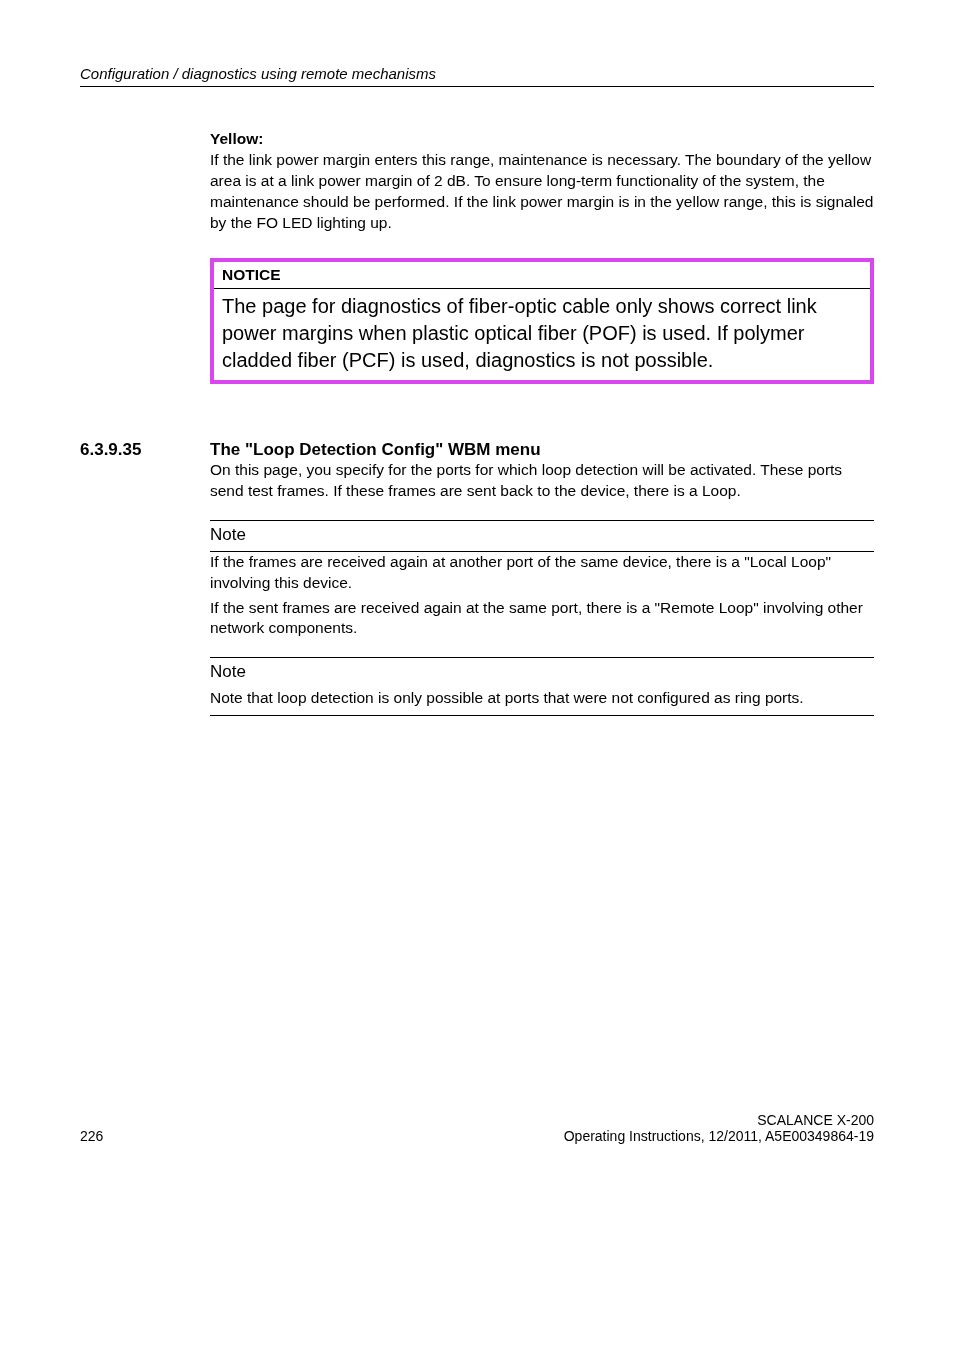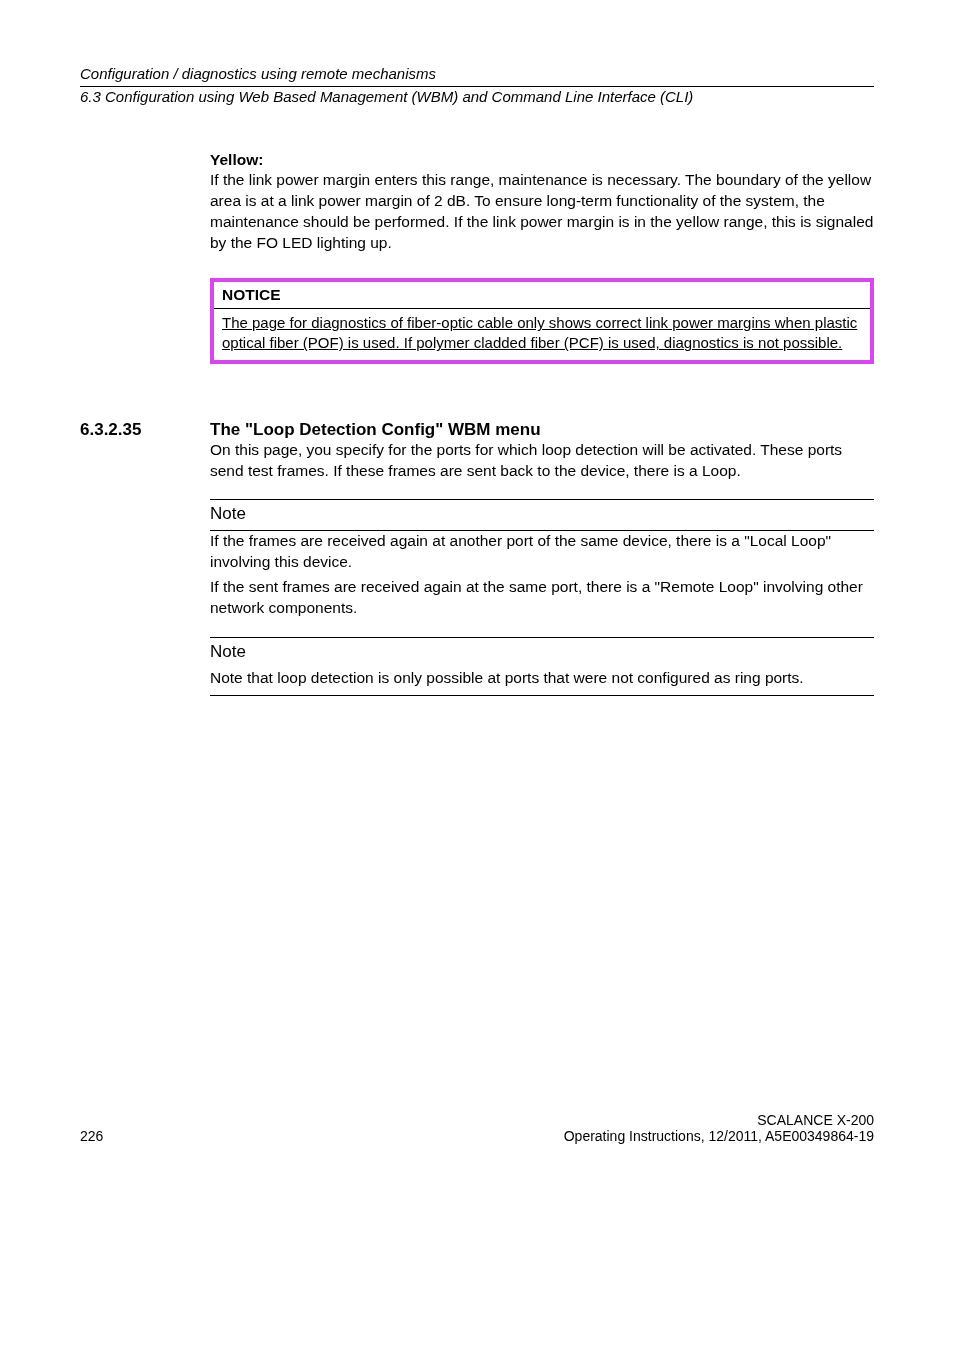--- a/index.html
+++ b/index.html
@@ -52,23 +52,22 @@
     margin-top: 24px;
   }
   .notice-title {
     font-weight: bold;
     font-size: 15.5px;
     padding: 4px 8px;
     border-bottom: 1px solid #000;
   }
   .notice-body {
     padding: 4px 8px 6px 8px;
-    font-size: 15px;
+    font-size: 20px;
     line-height: 1.35;
-    text-decoration: underline;
   }
   .section-row {
     display: flex;
     margin-top: 56px;
     gap: 40px;
   }
   .section-num {
     font-weight: bold;
     font-size: 17px;
     min-width: 90px;
@@ -114,37 +113,36 @@
   }
 </style>
 </head>
 <body>
 
 <div class="page">
 
   <div>
     <p class="header-italic">Configuration / diagnostics using remote mechanisms</p>
     <hr class="header-rule">
-    <p class="header-sub">6.3 Configuration using Web Based Management (WBM) and Command Line Interface (CLI)</p>
   </div>
 
   <div class="body-indent yellow-block">
     <p class="bold">Yellow:</p>
     <p>If the link power margin enters this range, maintenance is necessary. The boundary of the yellow area is at a link power margin of 2 dB. To ensure long-term functionality of the system, the maintenance should be performed. If the link power margin is in the yellow range, this is signaled by the FO LED lighting up.</p>
   </div>
 
   <div class="body-indent">
     <div class="notice-box">
       <div class="notice-title">NOTICE</div>
       <div class="notice-body">The page for diagnostics of fiber-optic cable only shows correct link power margins when plastic optical fiber (POF) is used. If polymer cladded fiber (PCF) is used, diagnostics is not possible.</div>
     </div>
   </div>
 
   <div class="section-row">
-    <div class="section-num">6.3.2.35</div>
+    <div class="section-num">6.3.9.35</div>
     <div class="section-title">The "Loop Detection Config" WBM menu</div>
   </div>
 
 
   <div class="body-indent">
     <p>On this page, you specify for the ports for which loop detection will be activated. These ports send test frames. If these frames are sent back to the device, there is a Loop.</p>
 
     <hr class="note-rule">
     <div class="note-label">Note</div>
     <hr class="note-rule-bot">

